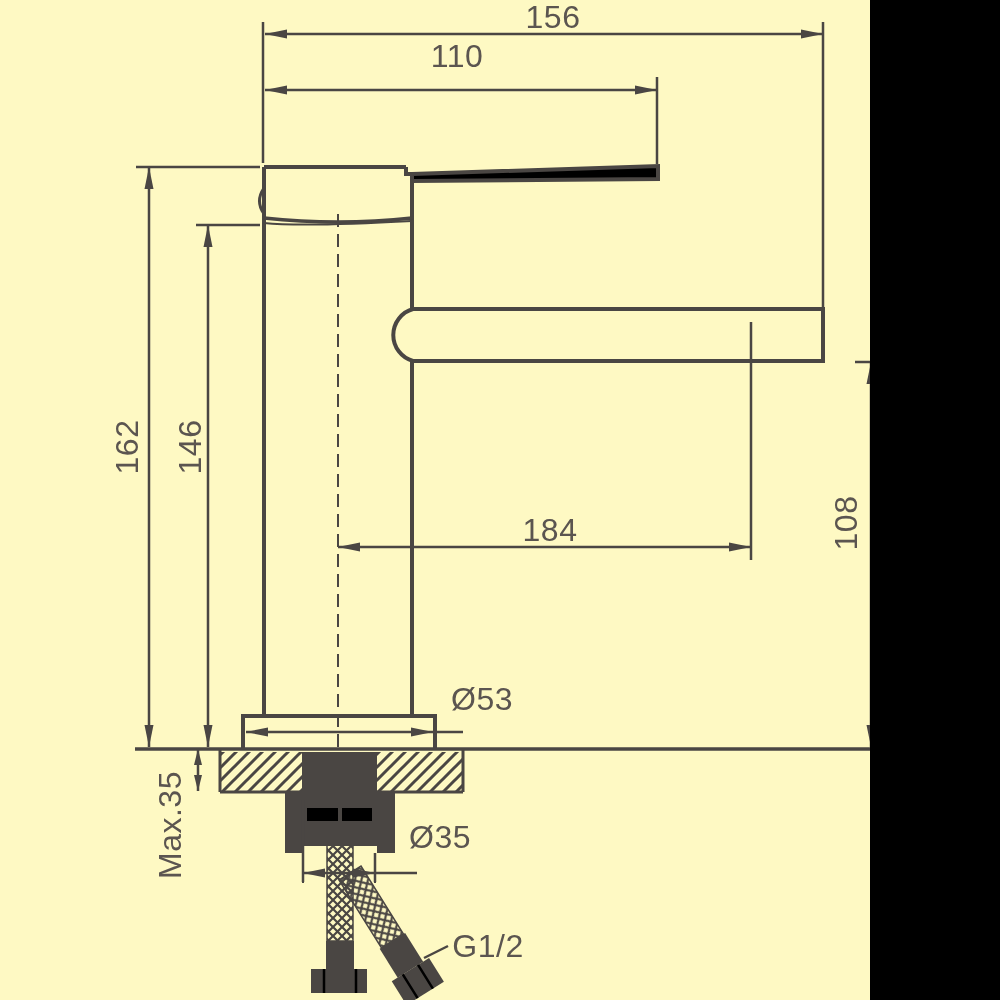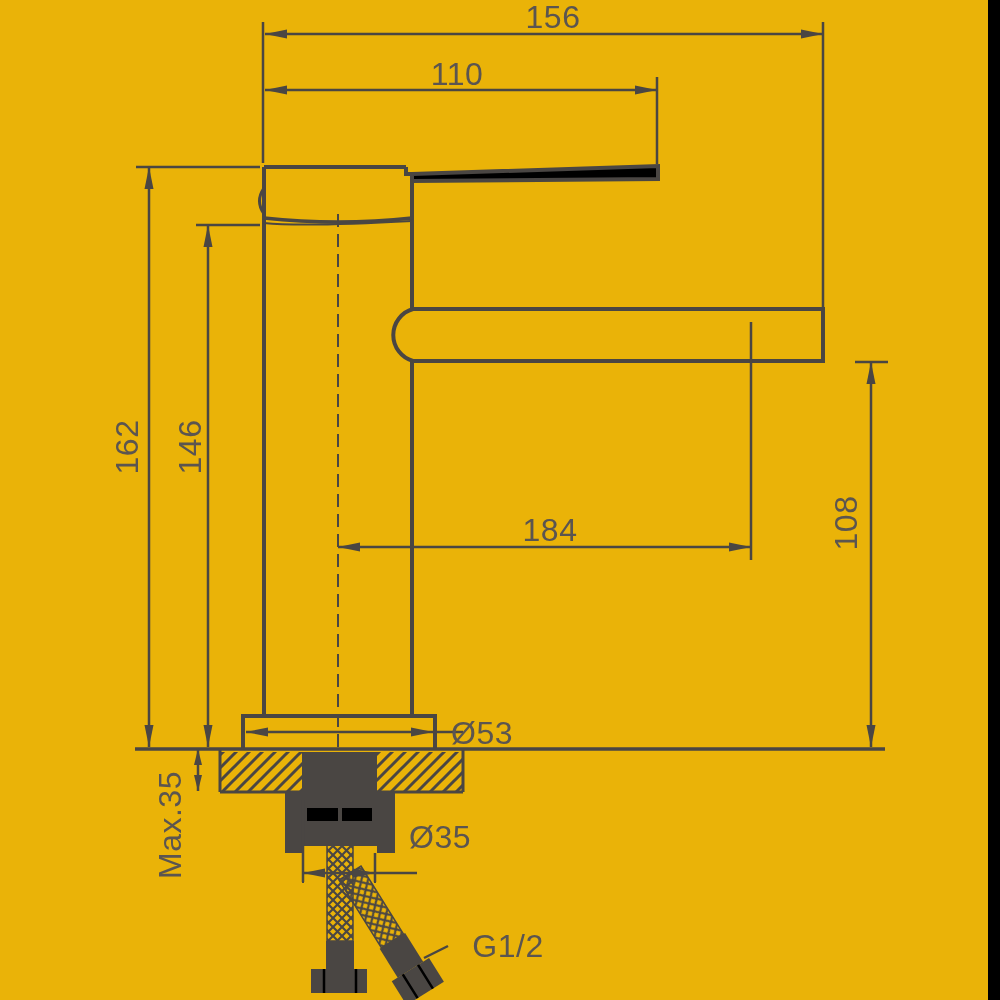--- a/index.html
+++ b/index.html
@@ -1,19 +1,19 @@
 <!DOCTYPE html>
 <html><head>
 <meta charset="utf-8">
 <style>
   html,body{margin:0;padding:0;background:#000;}
   .canvas{
     position:relative;
-    width:988px;height:1000px;
-    background:#eab308;
+    width:870px;height:1000px;
+    background:#fef9c3;
     overflow:hidden;
     font-family:"Liberation Sans", sans-serif;
   }
   .canvas svg{position:absolute;left:0;top:0;}
   .lbl{
     position:absolute;
     color:#5b5550;
     font-size:32px;
     white-space:nowrap;
     transform:translate(-50%,-50%);
@@ -126,22 +126,22 @@
     <polygon points="433,732 411,727.5 411,736.5"></polygon>
     <polygon points="303,873 325,868.5 325,877.5"></polygon>
     <polygon points="375,873 353,868.5 353,877.5"></polygon>
     <polygon points="198,749 194,765 202,765"></polygon>
     <polygon points="198,791 194,775 202,775"></polygon>
     <path d="M303,863 V883 M375,863 V883 M751,537 V557" stroke="#4a4643" stroke-width="2" fill="none"></path>
   </g>
 </svg>
 
 <span class="lbl" style="left:553px;top:17px">156</span>
-<span class="lbl" style="left:457px;top:74px">110</span>
+<span class="lbl" style="left:457px;top:56px">110</span>
 <span class="lbl rot" style="left:127px;top:447px">162</span>
 <span class="lbl rot" style="left:190px;top:447px">146</span>
 <span class="lbl" style="left:550px;top:530px">184</span>
 <span class="lbl rot" style="left:846px;top:523px">108</span>
-<span class="lbl" style="left:482px;top:733px">Ø53</span>
+<span class="lbl" style="left:482px;top:699px">Ø53</span>
 <span class="lbl rot" style="left:170px;top:825px">Max.35</span>
 <span class="lbl" style="left:440px;top:837px">Ø35</span>
-<span class="lbl" style="left:508px;top:946px">G1/2</span>
+<span class="lbl" style="left:488px;top:946px">G1/2</span>
 
 </div>
 </body></html>

